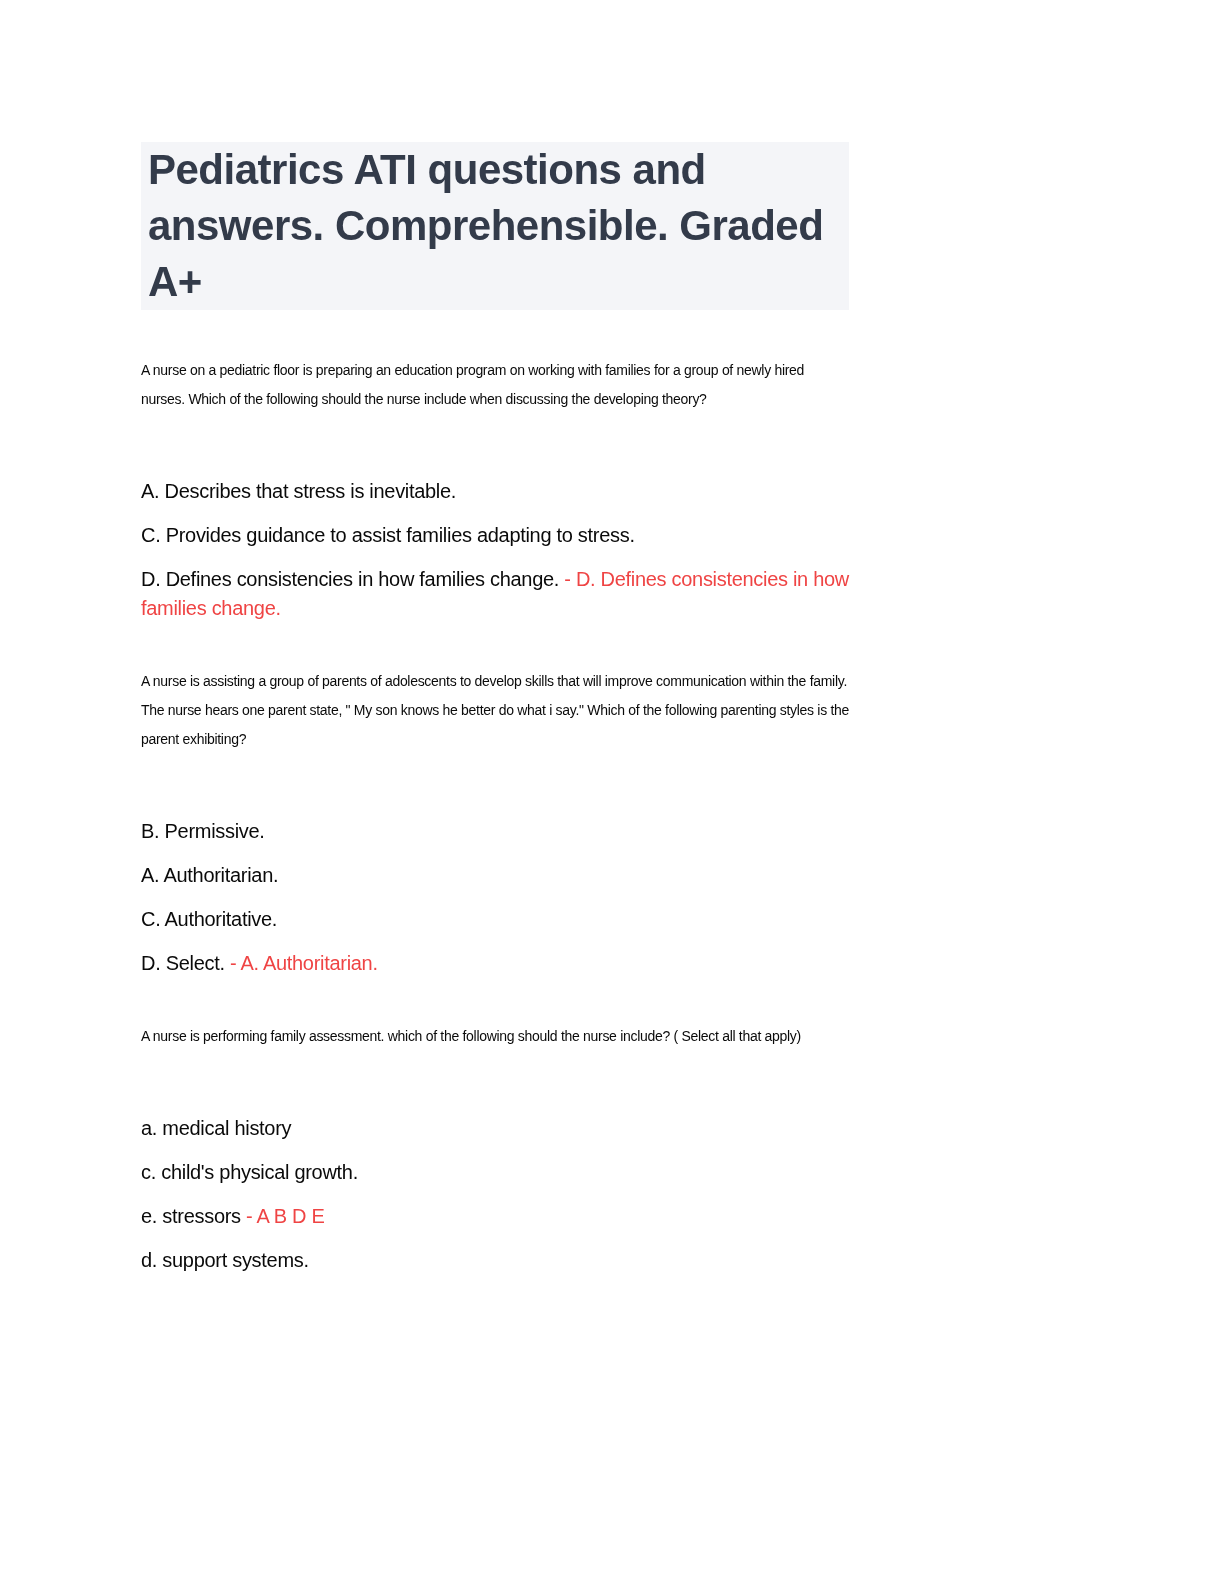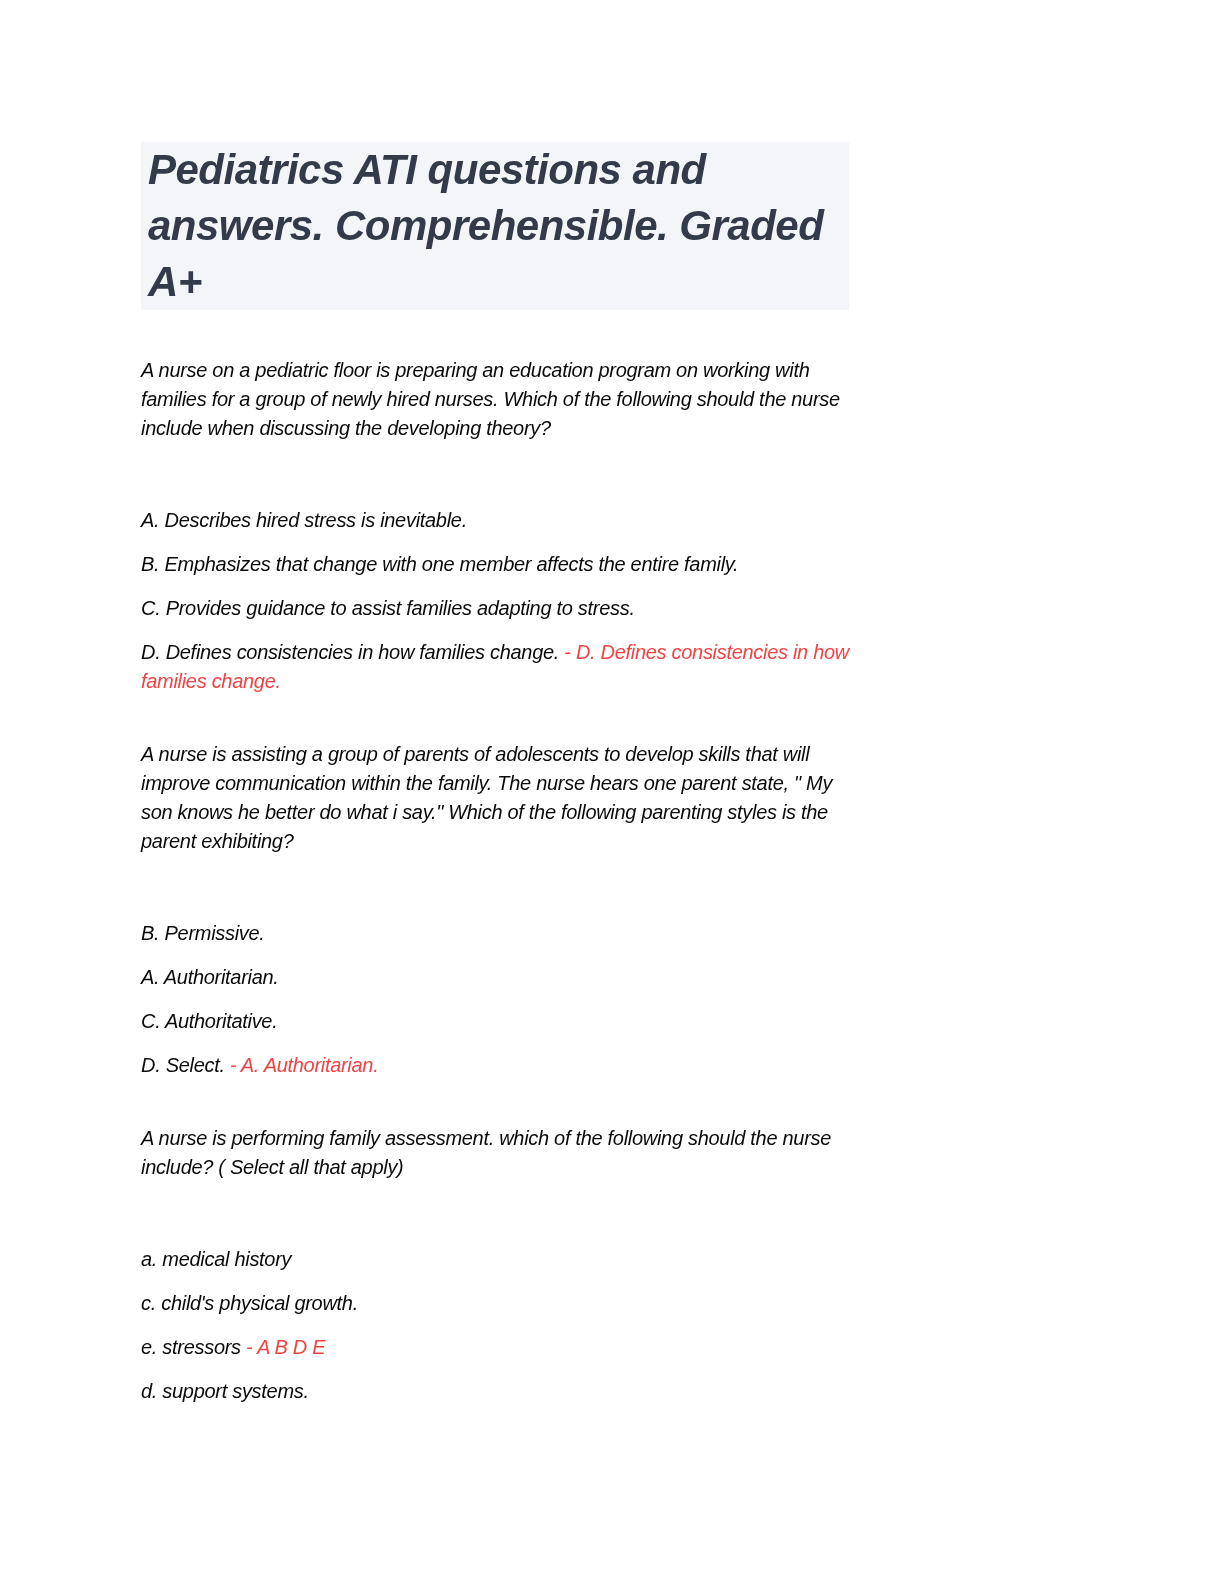--- a/index.html
+++ b/index.html
@@ -7,35 +7,34 @@
     width: 1224px;
     height: 1584px;
     background: #ffffff;
     font-family: "Liberation Sans", sans-serif;
   }
   .doc {
     width: 988px;
     height: 1584px;
     padding: 142px 139px 0 141px;
     overflow: hidden;
-    font-style: italic;
   }
   .title {
     background: #f4f5f8;
     color: #333b4a;
     font-size: 42px;
     line-height: 56px;
     font-weight: bold;
     letter-spacing: -0.5px;
     padding: 0 0 0 7px;
     margin-bottom: 46px;
   }
   .q-text {
     color: #0a0a0a;
-    font-size: 20px;
+    font-size: 14px;
     line-height: 29px;
     letter-spacing: -0.3px;
     font-weight: 400;
     margin-bottom: 63px;
   }
   .option {
     color: #0a0a0a;
     font-size: 20px;
     line-height: 29px;
     letter-spacing: -0.3px;
@@ -51,22 +50,21 @@
 </style>
 </head>
 <body>
 
 <div class="doc">
   <h1 class="title">Pediatrics ATI questions and answers. Comprehensible. Graded A+</h1>
   <div id="questions">
   <section class="question-block">
     <p class="q-text">A nurse on a pediatric floor is preparing an education program on working with families for a group of newly hired nurses. Which of the following should the nurse include when discussing the developing theory?</p>
     <div class="options">
-          <p class="option"><span>A. Describes hired stress is inevitable.</span></p>
-          <p class="option"><span>B. Emphasizes that change with one member affects the entire family.</span></p>
+          <p class="option"><span>A. Describes that stress is inevitable.</span></p>
           <p class="option"><span>C. Provides guidance to assist families adapting to stress.</span></p>
           <p class="option"><span>D. Defines consistencies in how families change.</span><span class="answer"> - D. Defines consistencies in how families change.</span></p>
         </div>
   </section>
 
   <section class="question-block">
     <p class="q-text">A nurse is assisting a group of parents of adolescents to develop skills that will improve communication within the family. The nurse hears one parent state, " My son knows he better do what i say." Which of the following parenting styles is the parent exhibiting?</p>
     <div class="options">
           <p class="option"><span>B. Permissive.</span></p>
           <p class="option"><span>A. Authoritarian.</span></p>

